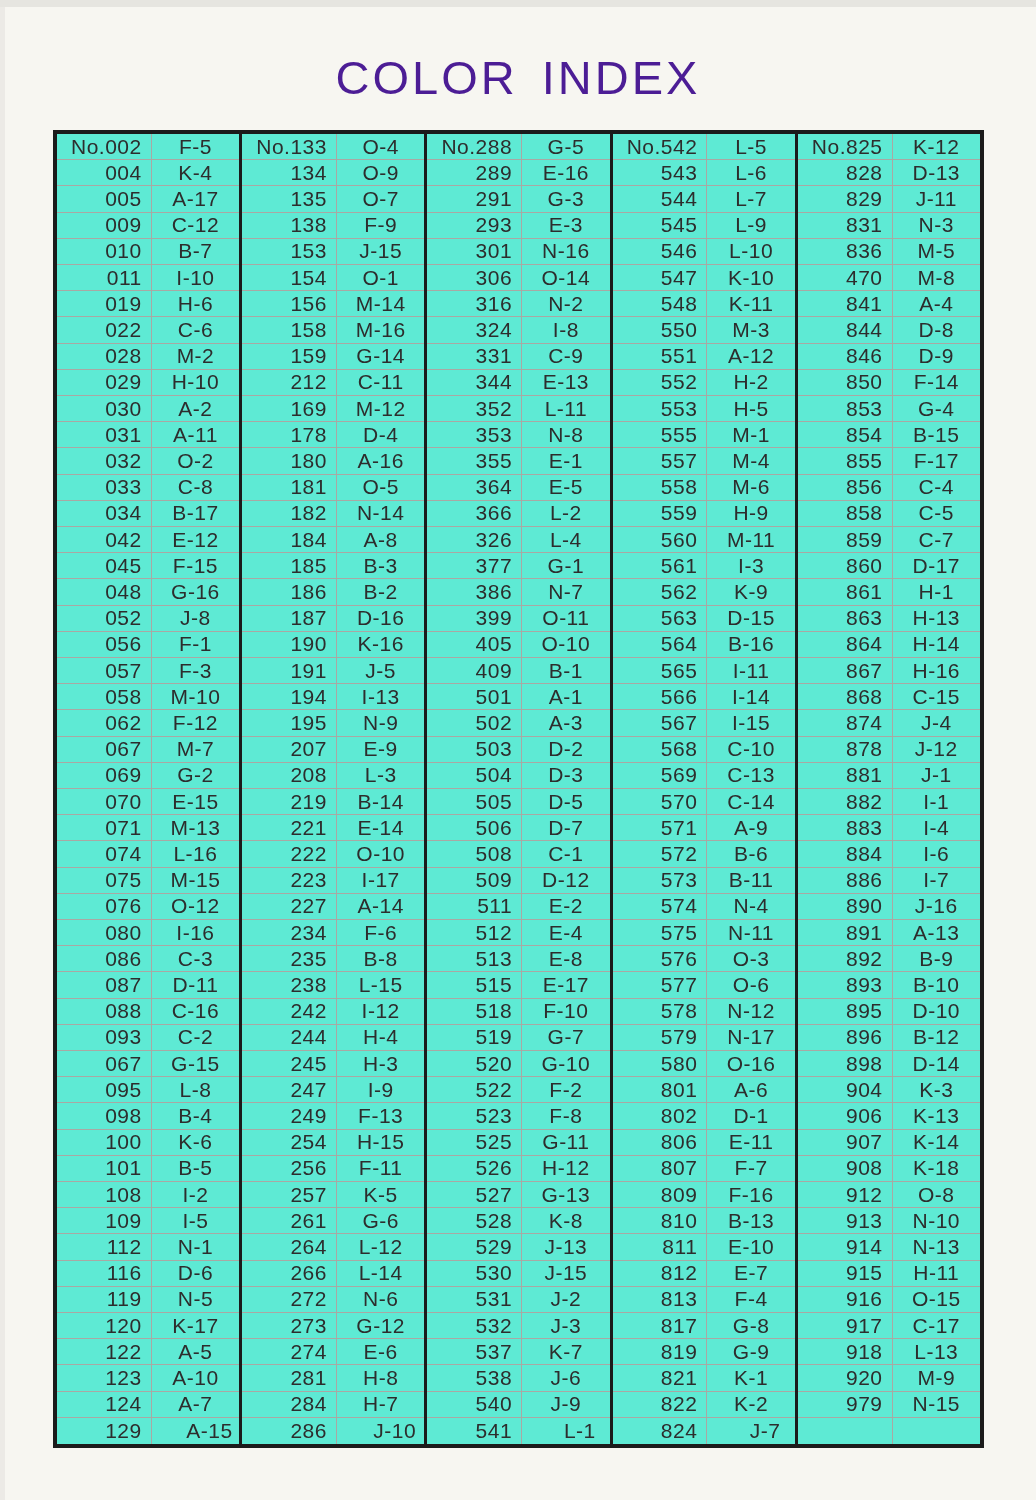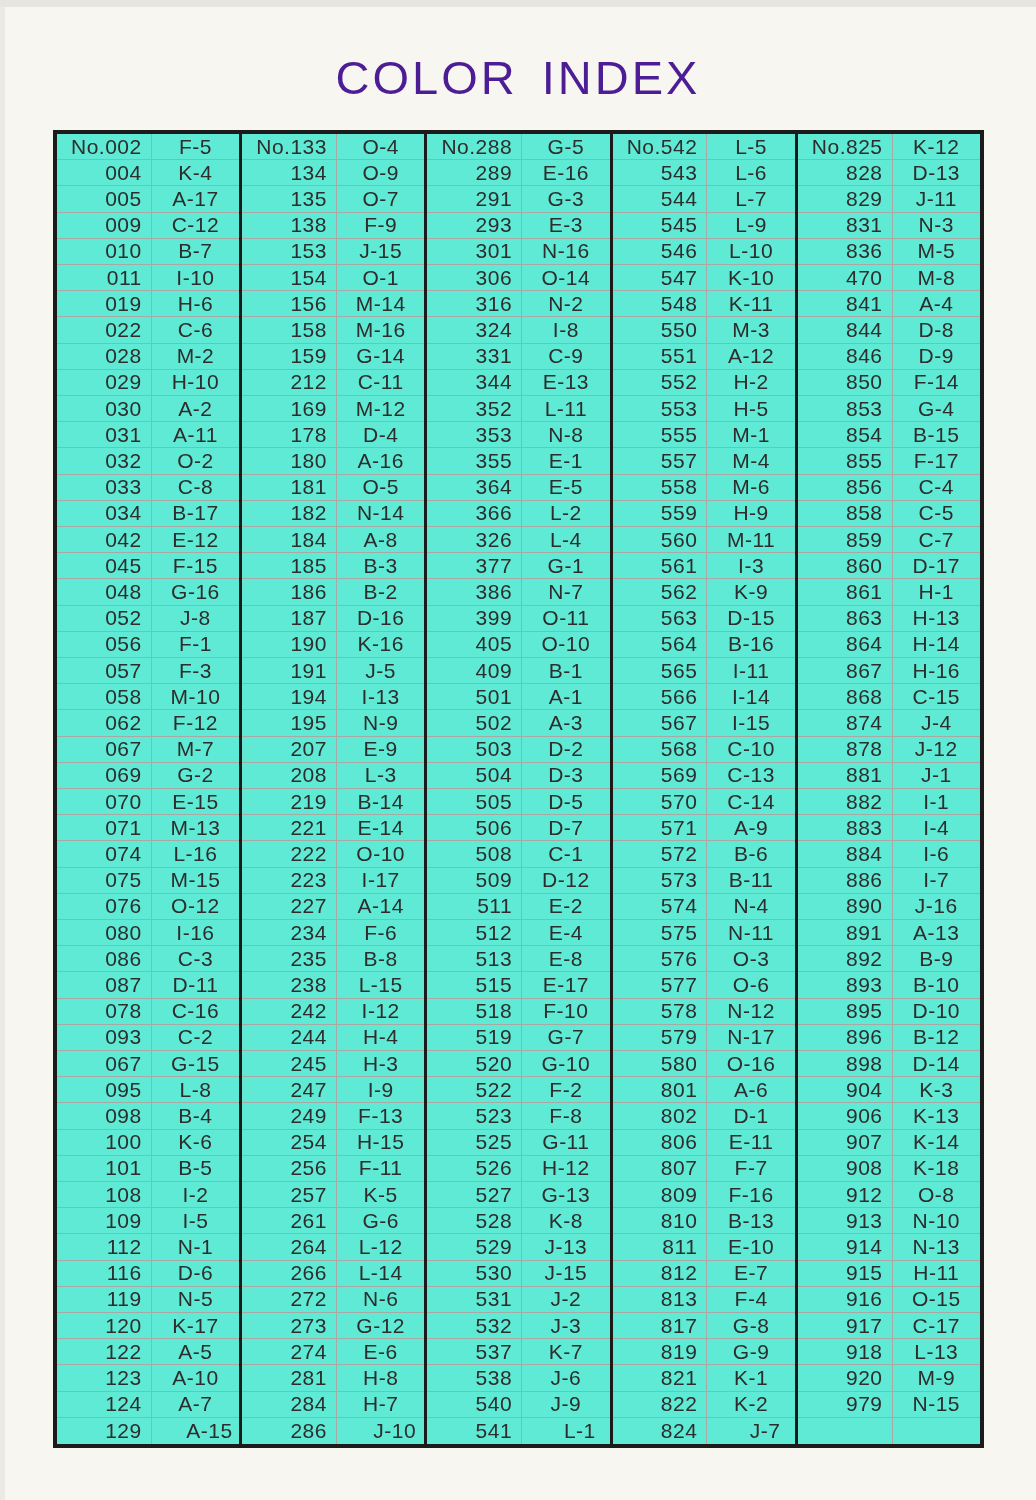--- a/index.html
+++ b/index.html
@@ -152,21 +152,21 @@
       <div class="cell num">075</div>
       <div class="cell code">M-15</div>
       <div class="cell num">076</div>
       <div class="cell code">O-12</div>
       <div class="cell num">080</div>
       <div class="cell code">I-16</div>
       <div class="cell num">086</div>
       <div class="cell code">C-3</div>
       <div class="cell num">087</div>
       <div class="cell code">D-11</div>
-      <div class="cell num">078</div>
+      <div class="cell num">088</div>
       <div class="cell code">C-16</div>
       <div class="cell num">093</div>
       <div class="cell code">C-2</div>
       <div class="cell num">067</div>
       <div class="cell code">G-15</div>
       <div class="cell num">095</div>
       <div class="cell code">L-8</div>
       <div class="cell num">098</div>
       <div class="cell code">B-4</div>
       <div class="cell num">100</div>

